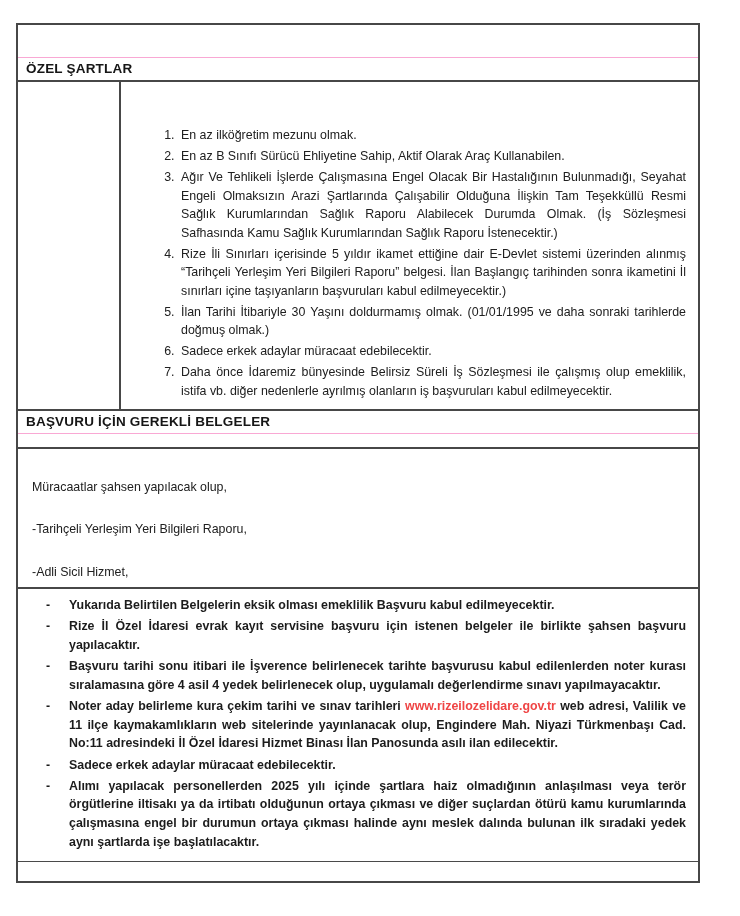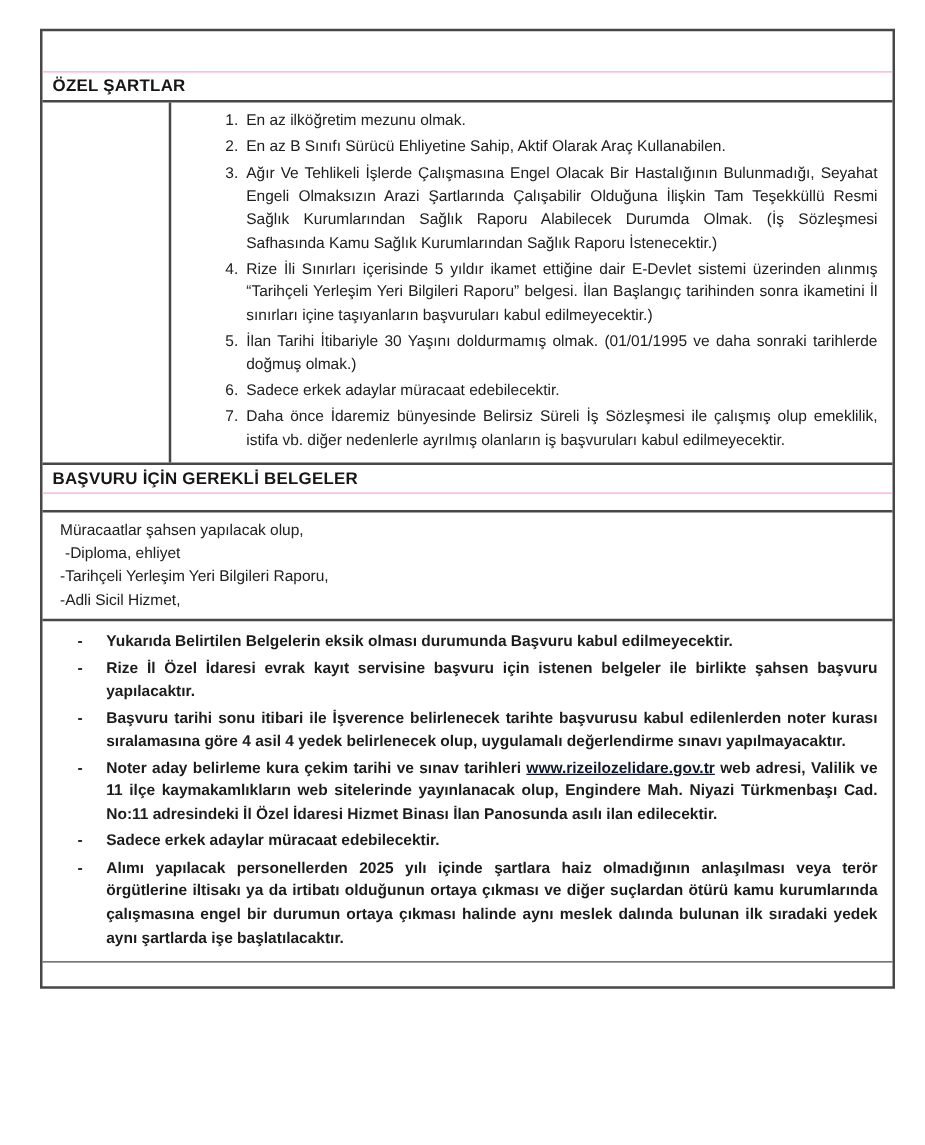--- a/index.html
+++ b/index.html
@@ -8,21 +8,21 @@
     position: relative;
     width: 740px;
     height: 916px;
     background: #ffffff;
     color: #202020;
     font-family: "Liberation Sans", "DejaVu Sans", sans-serif;
     overflow: hidden;
   }
   .doc-table {
     position: absolute;
-    left: 32px;
+    left: 16px;
     top: 23px;
     width: 684px;
     border: 2px solid #474747;
     background: #ffffff;
   }
   .row { border-bottom: 1px solid #f9a8d4; }
   .row:last-child { border-bottom: none; }
 
   .empty-top { height: 33px; }
 
@@ -40,20 +40,21 @@
     border-bottom: 2px solid #474747;
   }
   .label-col {
     flex: none;
     width: 103px;
     border-right: 2px solid #474747;
   }
   .content-col {
     flex: 1;
     padding: 5px 12px 6px 0;
+    margin-top: 39px;
   }
   ol.conditions-list {
     margin: 0;
     padding: 0 0 0 57px;
     font-size: 12.4px;
     line-height: 18.5px;
   }
   ol.conditions-list li {
     text-align: justify;
     margin-bottom: 2.5px;
@@ -61,21 +62,21 @@
   }
 
   .empty-mid { height: 15px; border-bottom: 2px solid #474747; }
 
   .docs-row {
     padding: 5px 12px 5px 14px;
     font-size: 12.4px;
     line-height: 18.8px;
     border-bottom: 2px solid #474747;
   }
-  .doc-line { white-space: pre-wrap; }
+  .doc-line { white-space: pre-wrap; margin-top: 24px; }
   .doc-line.indent1 { padding-left: 4px; }
 
   .notes-row {
     padding: 7px 12px 7px 0;
     border-bottom: 1px solid #4a4a4a;
   }
   .note {
     position: relative;
     padding-left: 51px;
     margin-bottom: 2.5px;
@@ -85,22 +86,21 @@
     text-align: justify;
     color: #1c1c1c;
   }
   .note .dash {
     position: absolute;
     left: 28px;
     top: 0;
     font-weight: bold;
   }
   .link {
-    color: #0f172a;
-    text-decoration: underline;
+    color: #ef4444;
     cursor: pointer;
   }
 
   .empty-bottom { height: 19px; }
 </style>
 </head>
 <body>
 
 <div class="sheet">
   <div class="doc-table">
@@ -127,29 +127,28 @@
     </div>
 
     <div class="row header-row basvuru">
       <span>BAŞVURU İÇİN GEREKLİ BELGELER</span>
     </div>
 
     <div class="row empty-mid"></div>
 
     <div class="row docs-row">
       <div class="doc-line">Müracaatlar şahsen yapılacak olup,</div>
-      <div class="doc-line indent1">-Diploma, ehliyet</div>
       <div class="doc-line">-Tarihçeli Yerleşim Yeri Bilgileri Raporu,</div>
       <div class="doc-line">-Adli Sicil Hizmet,</div>
     </div>
 
     <div class="row notes-row">
       <div class="note">
         <span class="dash">-</span>
-        <span class="note-text">Yukarıda Belirtilen Belgelerin eksik olması durumunda Başvuru kabul edilmeyecektir.</span>
+        <span class="note-text">Yukarıda Belirtilen Belgelerin eksik olması emeklilik Başvuru kabul edilmeyecektir.</span>
       </div>
       <div class="note">
         <span class="dash">-</span>
         <span class="note-text">Rize İl Özel İdaresi evrak kayıt servisine başvuru için istenen belgeler ile birlikte şahsen başvuru yapılacaktır.</span>
       </div>
       <div class="note">
         <span class="dash">-</span>
         <span class="note-text">Başvuru tarihi sonu itibari ile İşverence belirlenecek tarihte başvurusu kabul edilenlerden noter kurası sıralamasına göre 4 asil 4 yedek belirlenecek olup, uygulamalı değerlendirme sınavı yapılmayacaktır.</span>
       </div>
       <div class="note">

